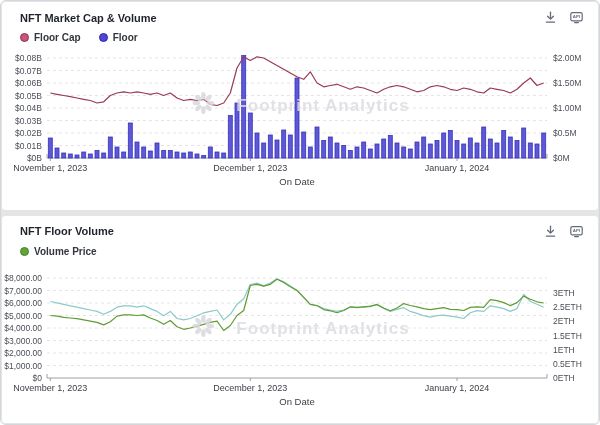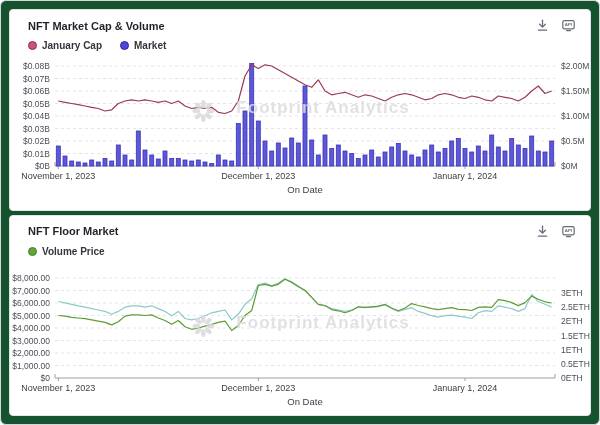--- a/index.html
+++ b/index.html
@@ -1,38 +1,38 @@
 <!DOCTYPE html>
 <html><head>
 <meta charset="utf-8">
 <style>
   html,body{margin:0;padding:0;background:#fff;}
   body{width:600px;height:425px;overflow:hidden;font-family:"Liberation Sans",sans-serif;position:relative;}
-  .page{position:absolute;inset:0;border:1px solid #d4d6da;border-radius:6px;background:#14532d;
-        box-sizing:border-box;padding:8px;display:flex;flex-direction:column;gap:4px;}
+  .page{position:absolute;inset:0;border:1px solid #d4d6da;border-radius:6px;background:#e5e5e5;
+        box-sizing:border-box;padding:0;display:flex;flex-direction:column;gap:4px;}
   .card{position:relative;background:#fff;border:1px solid #e3e4e8;border-radius:4px;flex:1;
         padding-top:8px;box-sizing:border-box;overflow:hidden;}
   .card-head{display:flex;justify-content:space-between;align-items:center;padding:0 14px 0 18px;}
   .card-title{margin:0;font-size:11px;color:#1f2329;font-weight:700;}
   .tools{display:flex;gap:11px;color:#646b76;align-items:center;}
   .tool{width:15px;height:15px;cursor:pointer;display:inline-flex;}
   .tool svg{width:15px;height:15px;}
   .legend{display:flex;gap:18px;padding:7px 0 2px 18px;align-items:center;}
   .legend-item{display:flex;align-items:center;gap:5px;font-size:10px;font-weight:700;color:#33373d;cursor:pointer;}
   .dot{width:9px;height:9px;border-radius:50%;border:1.5px solid transparent;box-sizing:border-box;}
   svg.chart{display:block;width:600px;height:150px;margin-top:2px;}
   .card2 svg.chart{margin-top:8px;}
   .tick{font-size:8.5px;fill:#4a4e57;font-family:"Liberation Sans",sans-serif;}
   .tick-l{text-anchor:end;}
   .tick-r{text-anchor:start;}
   .tick-x{text-anchor:middle;font-size:9px;fill:#3c4048;}
   .xlabel{text-anchor:middle;font-size:9.5px;fill:#3c4048;}
   .grid{stroke:#e4e4e8;stroke-dasharray:3 3;stroke-width:1;}
   .axisline{stroke:#9aa0a8;fill:none;stroke-width:1;}
-  .watermark{position:absolute;left:50%;transform:translateX(-50%);display:flex;align-items:flex-start;gap:20px;
+  .watermark{position:absolute;left:50%;transform:translateX(-50%);display:flex;align-items:flex-end;gap:20px;
              pointer-events:none;user-select:none;opacity:.85;}
   .card1 .watermark{top:88px;}
   .card2 .watermark{top:97px;}
   .wm-text{font-size:17px;font-weight:700;letter-spacing:1px;color:#dcdce1;white-space:nowrap;}
   .wm-logo{width:26px;height:26px;fill:#d9d9de;}
 </style>
 </head>
 <body>
 
 <div class="page">
@@ -55,25 +55,25 @@
               <rect x="1.8" y="2.6" width="11.4" height="8.2" rx="1.6" fill="none" stroke="currentColor" stroke-width="1.2"></rect>
               <text x="7.5" y="8.4" text-anchor="middle" font-size="4.4" font-weight="bold" fill="currentColor">API</text>
               <path d="M5.6 12.6h3.8" stroke="currentColor" stroke-width="1.2" stroke-linecap="round"></path>
             </svg>
         </span>
       </div>
     </div>
     <div class="legend">
       <span class="legend-item">
         <span class="dot" style="background: rgb(201, 85, 123); border-color: rgb(143, 45, 80);"></span>
-        <span>January Cap</span>
+        <span>Floor Cap</span>
       </span>
       <span class="legend-item">
         <span class="dot" style="background: rgb(79, 70, 214); border-color: rgb(44, 36, 168);"></span>
-        <span>Market</span>
+        <span>Floor</span>
       </span>
     </div>
     <svg class="chart" viewBox="0 0 600 150">
         <line x1="45" x2="545" y1="11" y2="11" class="grid"></line>
         <text x="40" y="14" class="tick tick-l">$0.08B</text>
         <line x1="45" x2="545" y1="23.499999999999986" y2="23.499999999999986" class="grid"></line>
         <text x="40" y="26.499999999999986" class="tick tick-l">$0.07B</text>
         <line x1="45" x2="545" y1="36" y2="36" class="grid"></line>
         <text x="40" y="39" class="tick tick-l">$0.06B</text>
         <line x1="45" x2="545" y1="48.5" y2="48.5" class="grid"></line>
@@ -189,21 +189,21 @@
             <ellipse cx="18.5" cy="12" rx="3.6" ry="2.1" transform="rotate(270 12 12)"></ellipse>
             <ellipse cx="18.5" cy="12" rx="3.6" ry="2.1" transform="rotate(315 12 12)"></ellipse>
           </g>
       </svg>
       <span class="wm-text">Footprint Analytics</span>
     </div>
   </section>
 
   <section class="card card2">
     <div class="card-head">
-      <h2 class="card-title">NFT Floor Market</h2>
+      <h2 class="card-title">NFT Floor Volume</h2>
       <div class="tools">
         <span class="tool">
           <svg viewBox="0 0 15 15">
               <g fill="none" stroke="currentColor" stroke-width="1.3" stroke-linecap="round" stroke-linejoin="round">
                 <path d="M7.5 2.2v6.2"></path>
                 <path d="M4.6 6.2l2.9 2.9 2.9-2.9"></path>
                 <path d="M3.4 12.2h8.2"></path>
               </g>
             </svg>
         </span>

